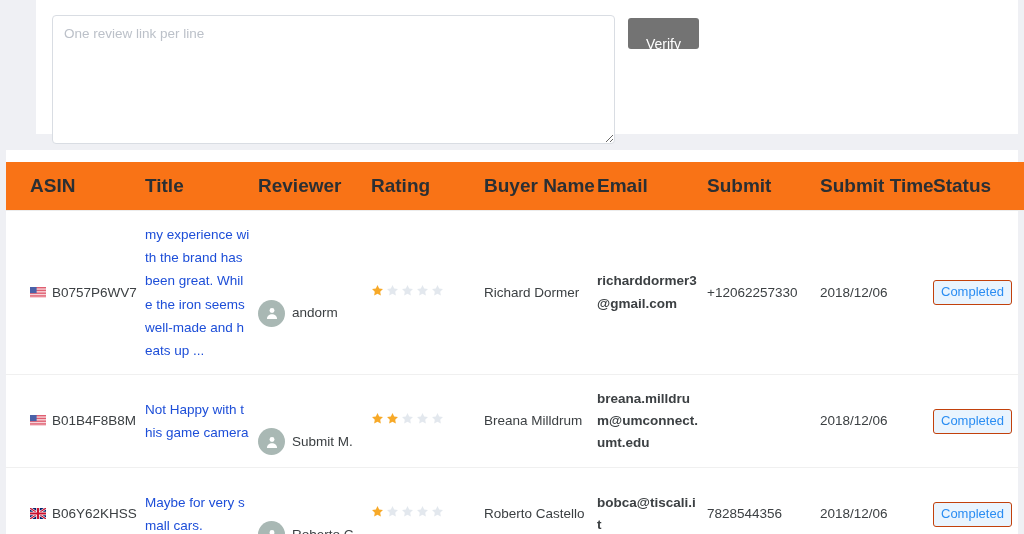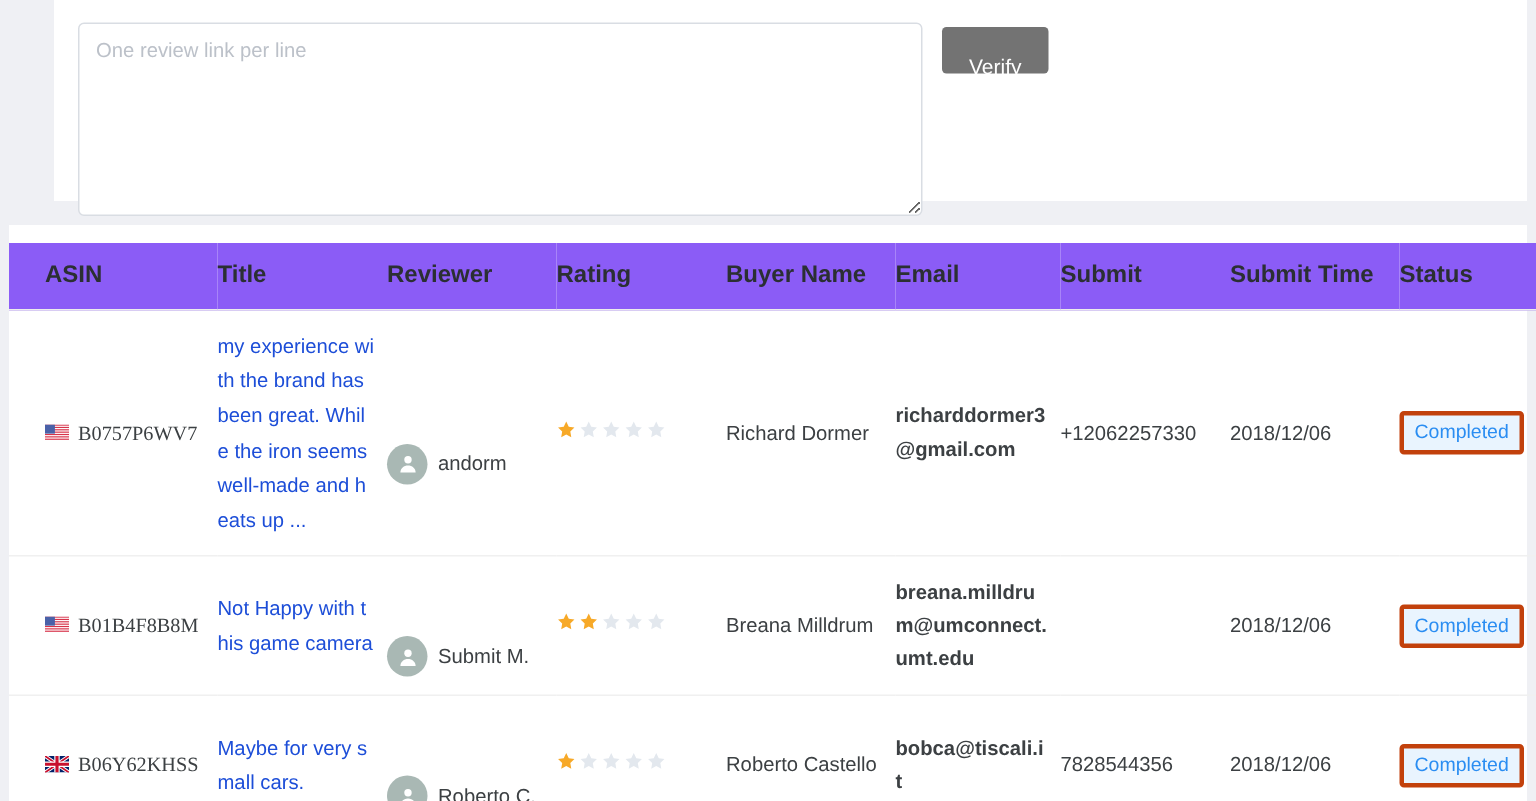--- a/index.html
+++ b/index.html
@@ -69,24 +69,24 @@
     min-height: 348px;
   }
   table.grid {
     width: 100%;
     border-collapse: collapse;
     table-layout: fixed;
     font-size: 13.5px;
     color: #3c4043;
   }
   table.grid thead th {
-    background: #8b5cf6;
+    background: #f97316;
     text-align: left;
     font-weight: bold;
-    font-size: 16px;
+    font-size: 19px;
     color: #2b2f33;
     padding: 13px 8px 13px 0;
     border-bottom: 1px solid #ececec;
     vertical-align: middle;
     white-space: nowrap;
   }
   table.grid tbody td {
     padding: 12px 8px 12px 0;
     border-bottom: 1px solid #f0f0f0;
     vertical-align: middle;
@@ -100,21 +100,21 @@
   .c-asin  { width: 115px; }
   .c-title { width: 113px; }
   .c-rev   { width: 113px; }
   .c-rate  { width: 113px; }
   .c-buyer { width: 113px; }
   .c-email { width: 110px; }
   .c-phone { width: 113px; }
   .c-time  { width: 113px; }
   .c-status{ width: 97px; }
 
-  .asin-cell { white-space: nowrap; font-family: Liberation Serif, serif; }
+  .asin-cell { white-space: nowrap; }
   .flag {
     display: inline-block;
     width: 16px; height: 11px;
     vertical-align: -1px;
     margin-right: 6px;
     border-radius: 1px;
   }
   .flag svg { display: block; }
 
   .title-link {
@@ -137,21 +137,21 @@
   .reviewer-name { word-break: break-word; line-height: 1.45; }
 
   .stars { white-space: nowrap; font-size: 0; }
   .star { display: inline-block; margin-right: 2px; }
 
   .email-cell { word-break: break-all; line-height: 1.72; font-weight: bold; }
 
   .badge {
     display: inline-block;
     background: #e9f4fe;
-    border: 3px solid #c2410c;
+    border: 1px solid #c2410c;
     color: #2a8df2;
     font-size: 13px;
     border-radius: 3px;
     padding: 2px 7px 3px 7px;
     line-height: 1.35;
     white-space: nowrap;
   }
 </style>
 </head>
 <body>

